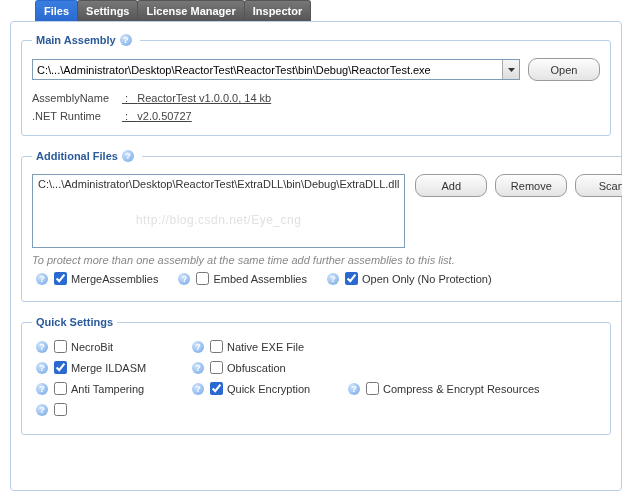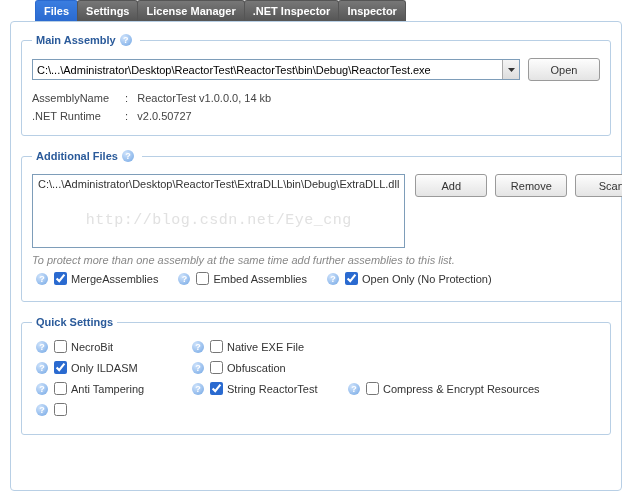--- a/index.html
+++ b/index.html
@@ -96,52 +96,53 @@
     align-items: center;
     justify-content: center;
     cursor: pointer;
   }
   .combo .dd svg { width: 7px; height: 4px; }
   .btn {
     width: 72px;
     height: 23px;
     background: linear-gradient(#fdfdfd,#e4e4e4);
     border: 1px solid #9a9a9a;
-    border-radius: 3px;
+    border-radius: 9px;
     font-family: Tahoma, sans-serif;
     font-size: 11px;
     cursor: pointer;
     color: #333;
   }
   .meta {
     margin-top: 8px;
     line-height: 18px;
     color: #444;
     font-size: 11px;
+    text-decoration: underline;
   }
   .meta .label { display: inline-block; width: 90px; }
   .listwrap { display: flex; gap: 10px; }
   .listbox {
     flex: 1;
     border: 1px solid #7e9db9;
     background: #fff;
     height: 74px;
     padding: 3px 5px;
     font-size: 11px;
     overflow: hidden;
     position: relative;
   }
   .watermark {
     position: absolute;
     left: 50%;
     top: 62%;
     transform: translate(-50%,-50%);
     color: #e1e1e1;
-    font-size: 15px;
-    font-family: Liberation Mono, monospace;
+    font-size: 12px;
+    font-family: Liberation Sans, sans-serif;
     letter-spacing: 0.5px;
     pointer-events: none;
     white-space: nowrap;
   }
   .btncol { display: flex; flex-direction: row; gap: 8px; }
   .note {
     color: #888;
     font-style: italic;
     font-size: 11px;
     margin: 6px 0 6px 0;
@@ -161,21 +162,20 @@
   }
   .qgrid .chk { min-width: 140px; margin-bottom: 8px; }
 </style>
 </head>
 <body>
 
 <div class="tabs">
   <div class="tab active">Files</div>
   <div class="tab">Settings</div>
   <div class="tab">License Manager</div>
-  <div class="tab">.NET Inspector</div>
   <div class="tab">Inspector</div>
 </div>
 
 <div class="panel">
 
   <fieldset>
     <legend>
       <span>Main Assembly</span>
       <span class="help">?</span>
     </legend>
@@ -251,38 +251,38 @@
       <label class="chk">
         <span class="help">?</span>
         <input type="checkbox" style="">
         <span>Native EXE File</span>
       </label>
       <div style="flex-basis:100%"></div>
 
       <label class="chk">
         <span class="help">?</span>
         <input type="checkbox" checked="" style="">
-        <span>Only ILDASM</span>
+        <span>Merge ILDASM</span>
       </label>
       <label class="chk">
         <span class="help">?</span>
         <input type="checkbox" style="">
         <span>Obfuscation</span>
       </label>
       <div style="flex-basis:100%"></div>
 
       <label class="chk">
         <span class="help">?</span>
         <input type="checkbox" style="">
         <span>Anti Tampering</span>
       </label>
       <label class="chk">
         <span class="help">?</span>
         <input type="checkbox" checked="" style="">
-        <span>String ReactorTest</span>
+        <span>Quick Encryption</span>
       </label>
       <label class="chk">
         <span class="help">?</span>
         <input type="checkbox" style="">
         <span>Compress &amp; Encrypt Resources</span>
       </label>
       <div style="flex-basis:100%"></div>
 
       <label class="chk">
         <span class="help">?</span>

